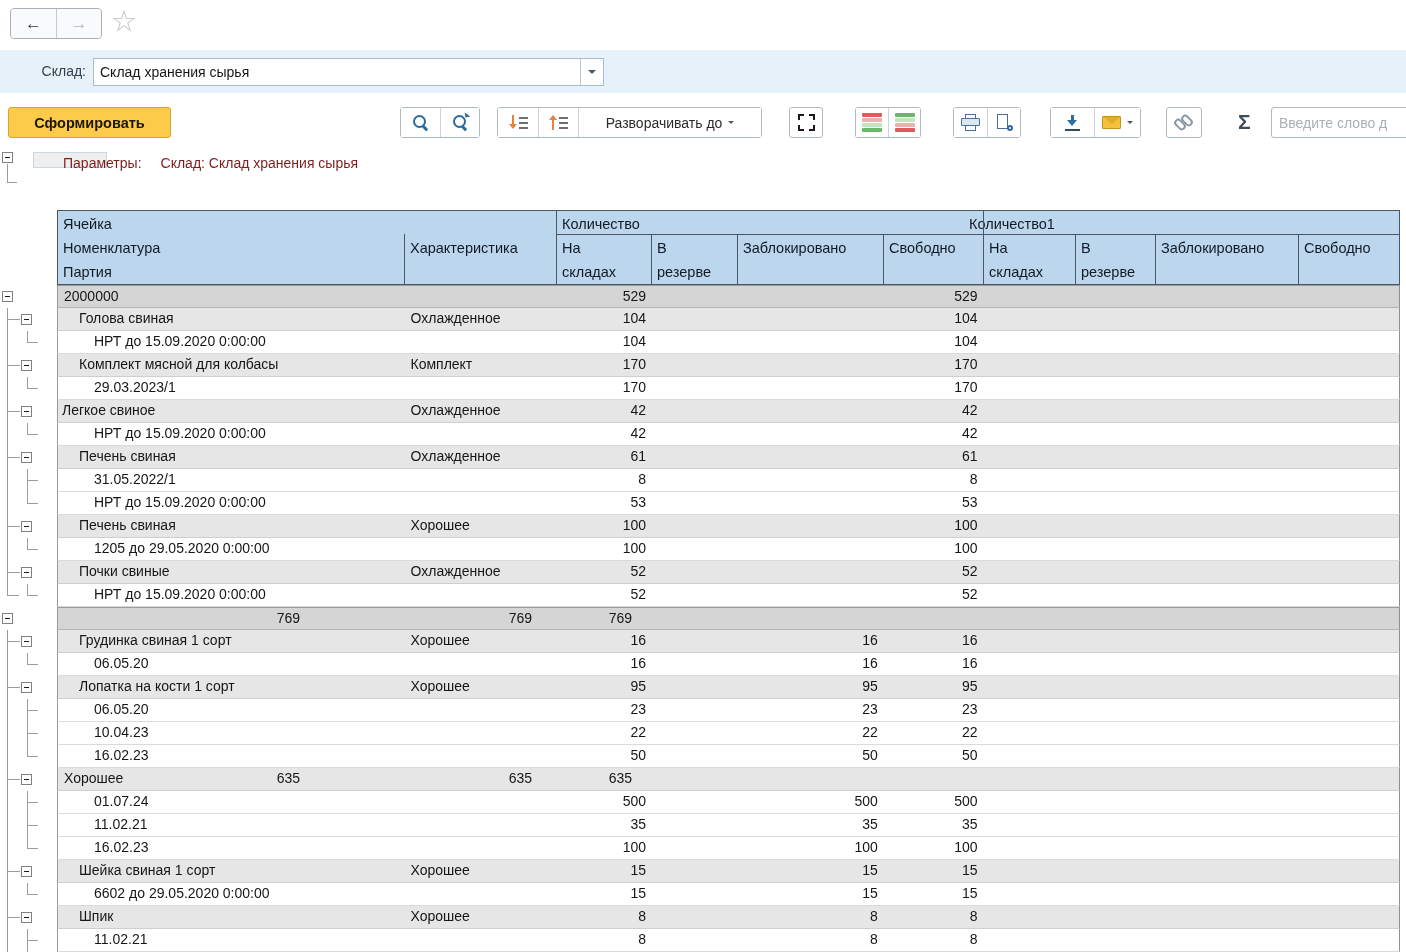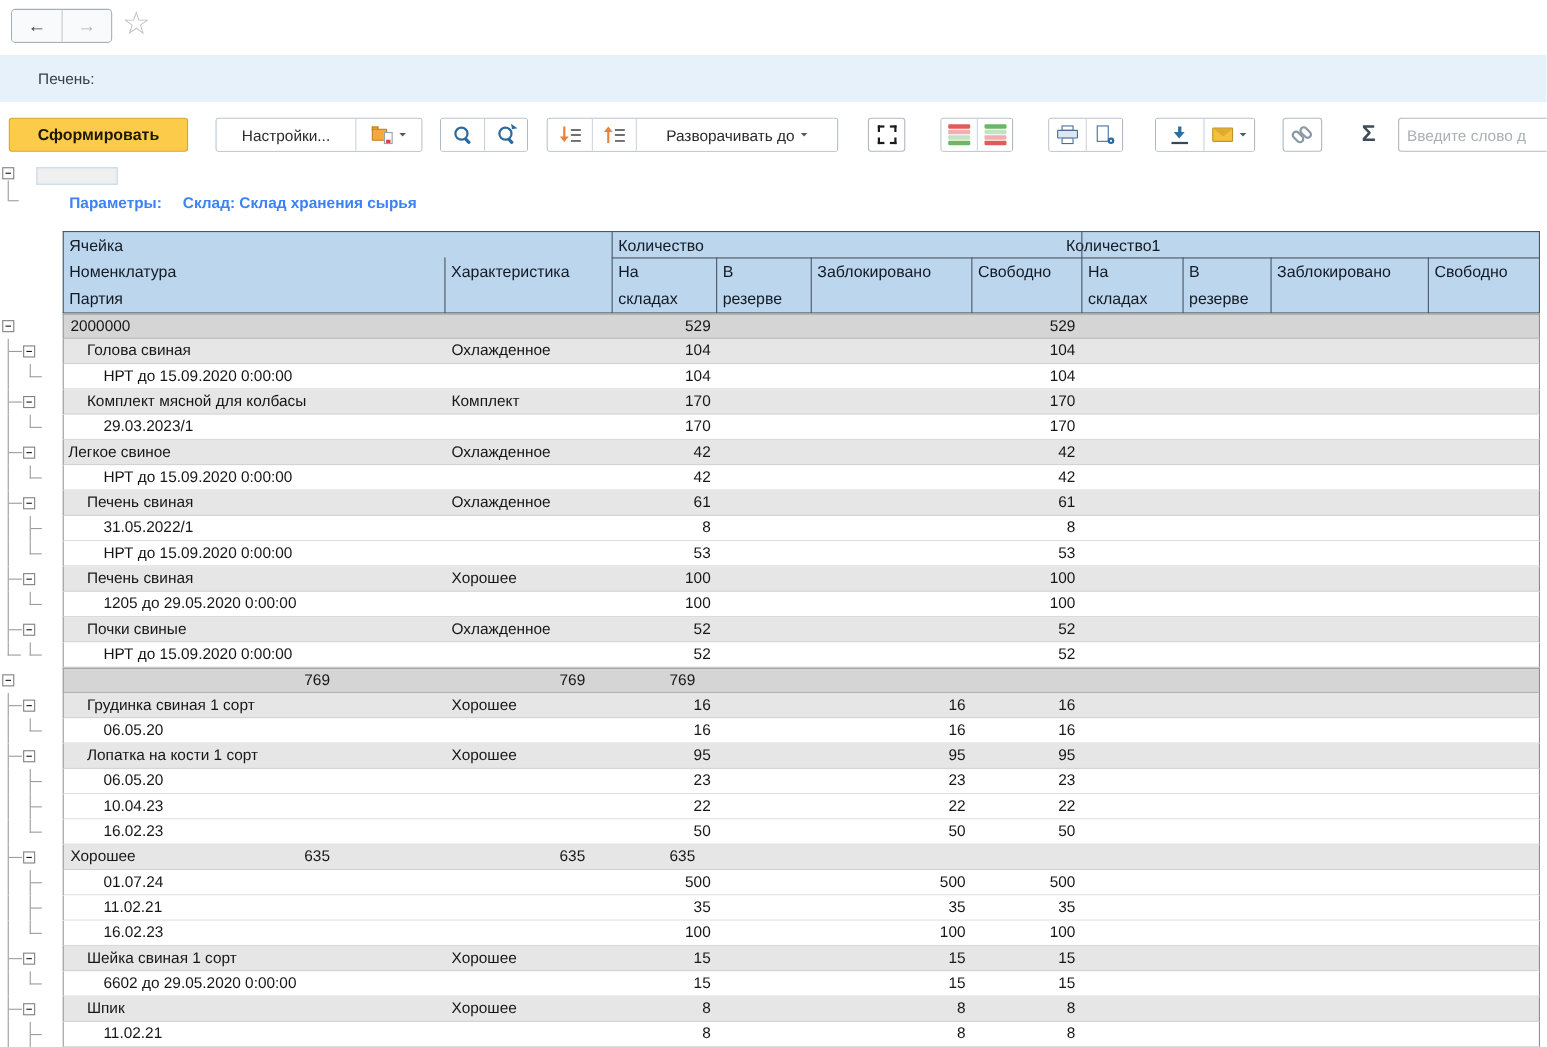--- a/index.html
+++ b/index.html
@@ -81,21 +81,21 @@
   .varic .page { position:absolute; right:0; bottom:0; width:8px; height:11px; background:#fff; border:1px solid #98a3ad; }
   .varic .mark { position:absolute; right:2px; bottom:1px; width:4px; height:3px; background:#d04545; }
 
   
   .report { position:absolute; left:0; top:148px; width:1406px; height:804px; background:#fff; }
   .expb { position:absolute; width:11px; height:11px; background:#fff; border:1px solid #808080; cursor:pointer; z-index:3; }
   .expb::after { content:""; position:absolute; left:2px; top:4px; width:5px; height:1px; background:#1a1a1a; }
   .collapsed-cell { position:absolute; left:33px; top:4px; width:74px; height:16px; background:#efefef; border:1px solid #c7d8e8; }
   .hookv { position:absolute; left:7px; top:16px; width:1px; height:18px; background:#9c9c9c; }
   .hookh { position:absolute; left:7px; top:34px; width:10px; height:1px; background:#9c9c9c; }
-  .params { position:absolute; left:63px; top:28px; white-space:nowrap; color:#3b82f6;font-weight:bold; }
+  .params { position:absolute; left:63px; top:7px; white-space:nowrap; color:#7f1d1d; }
   .params .pv { margin-left:19px; }
 
   .thead { position:absolute; left:57px; top:62px; width:1343px; height:75px; background:#bcd6ee; }
   .hl { position:absolute; line-height:24px; font-size:14.5px; color:#121a24; white-space:nowrap; }
   .wrapw { display:inline-block; width:66px; line-height:24px; white-space:normal; }
   .hb { position:absolute; background:#4a5763; }
 
   .tbody { position:absolute; left:0; top:137px; width:1406px; }
   .trow { display:flex; height:23px; }
   .gut { position:relative; width:57px; height:23px; background:#fff; flex:0 0 57px; }
@@ -112,38 +112,32 @@
 
 <div class="titlebar">
   <div class="navgrp">
     <button class="navbtn"><span>←</span></button>
     <button class="navbtn"><span>→</span></button>
   </div>
   <span class="star">☆</span>
 </div>
 
 <div class="filterband">
-  <div class="flabel">Печень:</div>
+  <div class="flabel">Склад:</div>
+  <div class="combo">
+    <span class="combo-val">Склад хранения сырья</span>
+    <span class="combo-dd">
+        <span class="car"></span>
+      </span>
+  </div>
 </div>
 
 <div class="toolbar">
   <button class="tbtn gen" style="left:8px;">Сформировать</button>
 
-  <div class="grp" style="left:196px;width:188px;">
-    <button class="seg" style="width:126px;">Настройки...</button>
-    <button class="seg" style="width:60px;">
-      <span class="varic">
-          <i class="tab"></i>
-          <i class="fold"></i>
-          <i class="page"></i>
-          <i class="mark"></i>
-        </span>
-      <span class="car small"></span>
-    </button>
-  </div>
 
   <div class="grp" style="left:400px;width:80px;">
     <button class="seg" style="width:39px;">
         <span class="mag"></span>
       </button>
     <button class="seg" style="width:39px;">
         <span class="mag magr">
           <i class="ah"></i>
         </span>
       </button>

